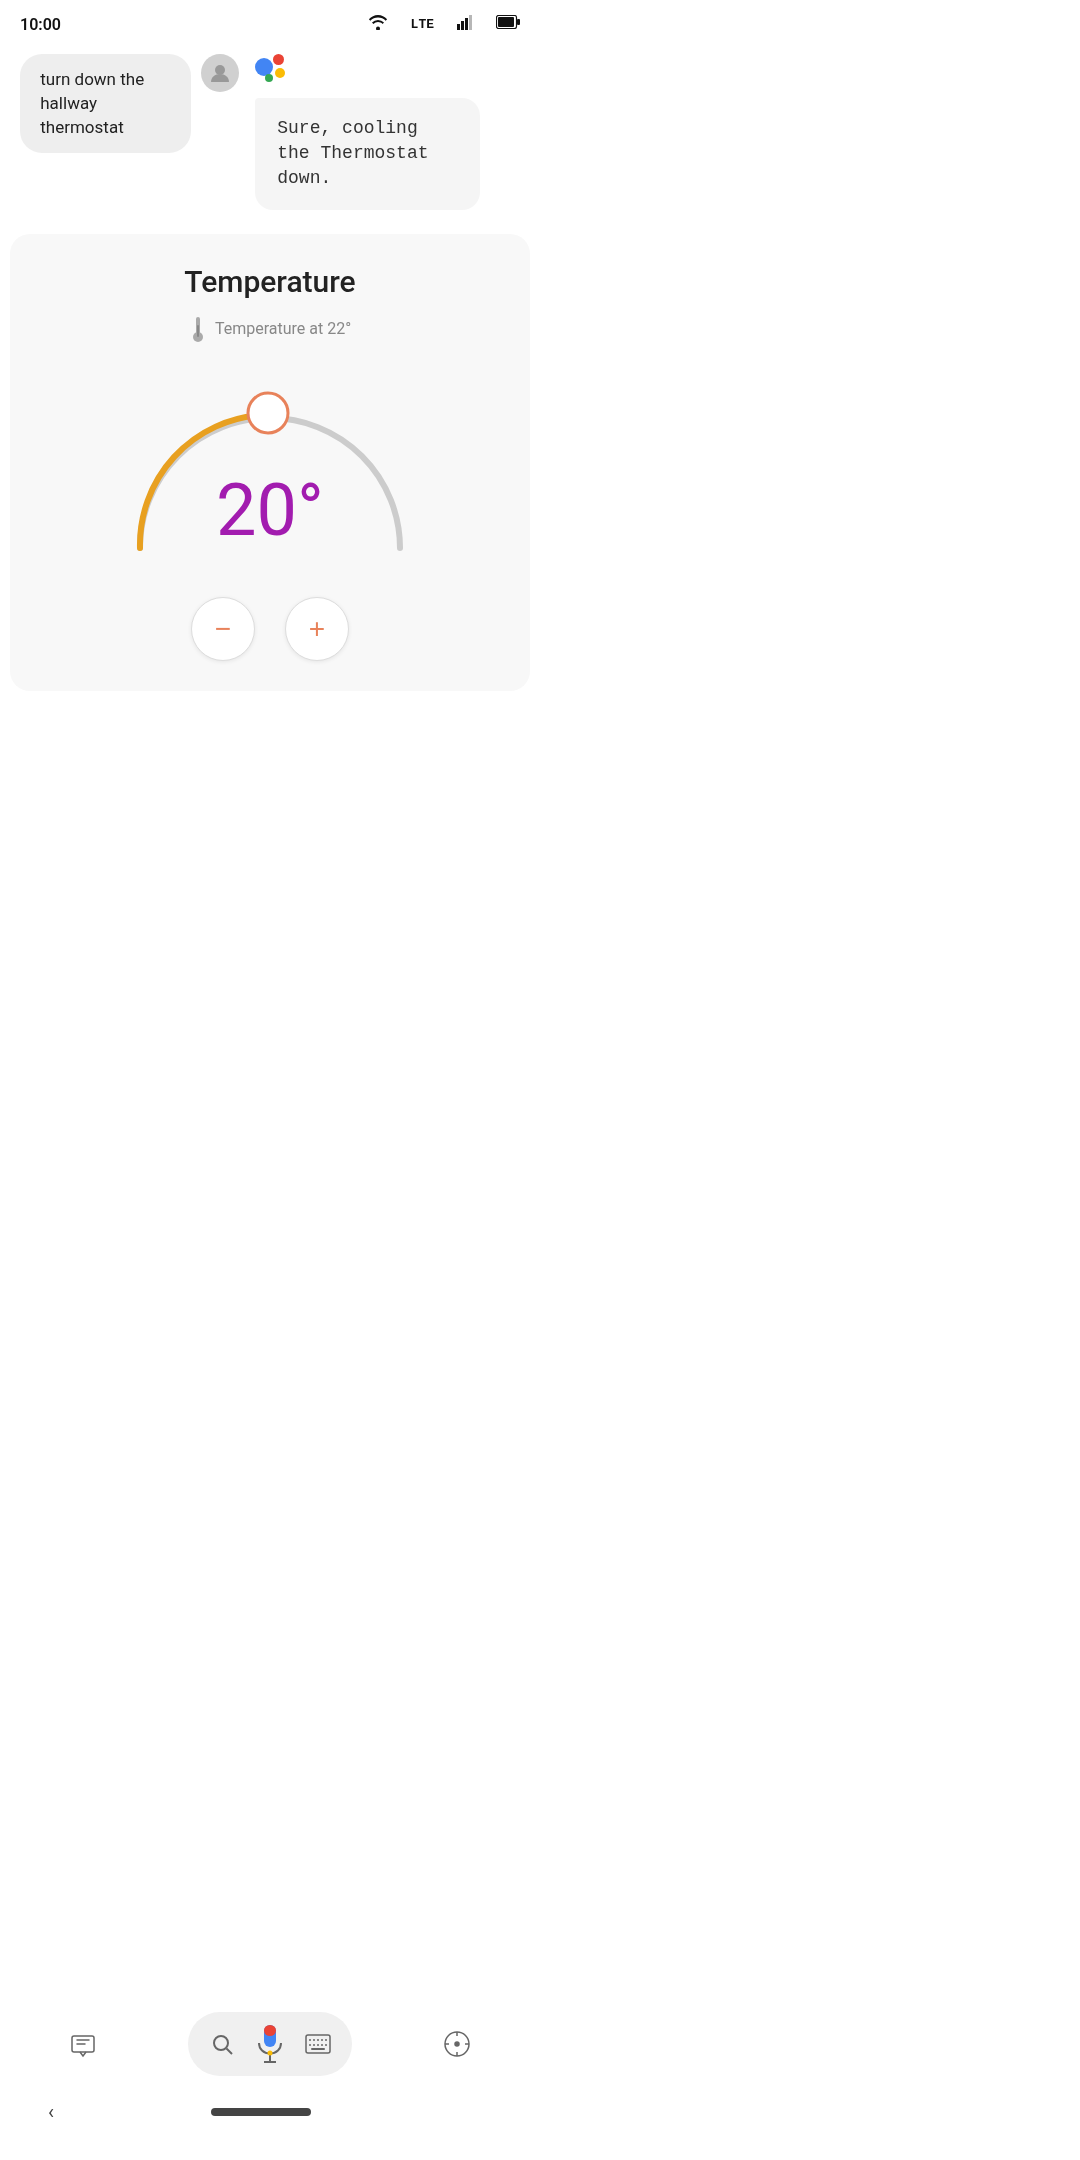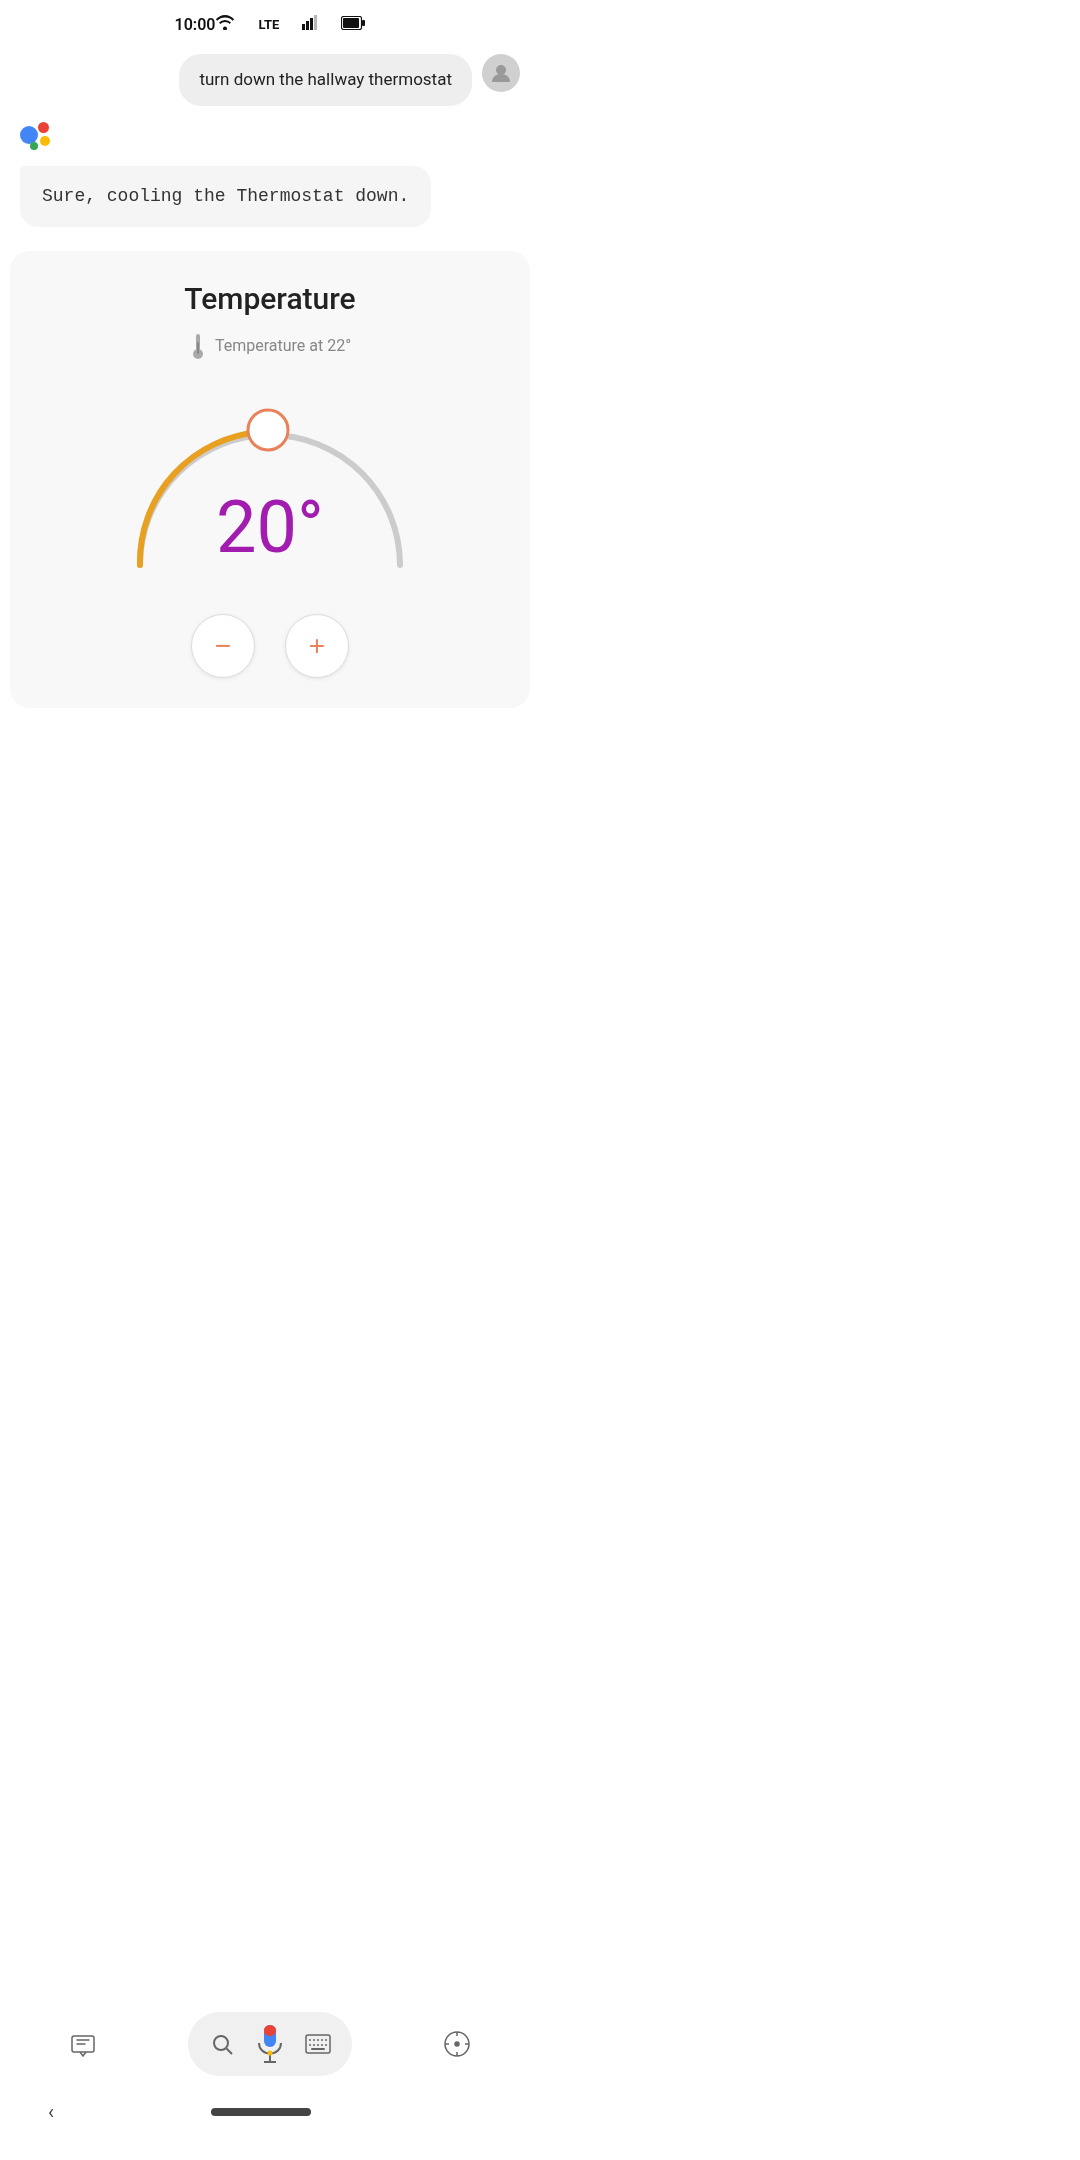--- a/index.html
+++ b/index.html
@@ -10,49 +10,49 @@
       min-height: 1080px;
       background: #ffffff;
       font-family: 'Roboto', Arial, sans-serif;
       position: relative;
       overflow-x: hidden;
     }
 
     
     .status-bar {
       display: flex;
-      justify-content: center;
+      justify-content: space-between;
       align-items: center;
       padding: 12px 20px 8px;
       height: 44px;
     }
 
     .status-time {
       font-size: 16px;
       font-weight: 600;
       color: #111;
     }
 
     .status-icons {
       display: flex;
       align-items: center;
       gap: 23px;
+      font-family: Liberation Mono, monospace;
     }
 
     .lte-text {
       font-size: 13px;
       font-weight: 700;
       color: #111;
     }
 
     
     .chat-area {
       padding: 10px 20px 20px;
       display: flex;
-      flex-direction: column;
       gap: 16px;
     }
 
     
     .user-message-row {
       display: flex;
       justify-content: flex-end;
       align-items: flex-start;
       gap: 10px;
     }

